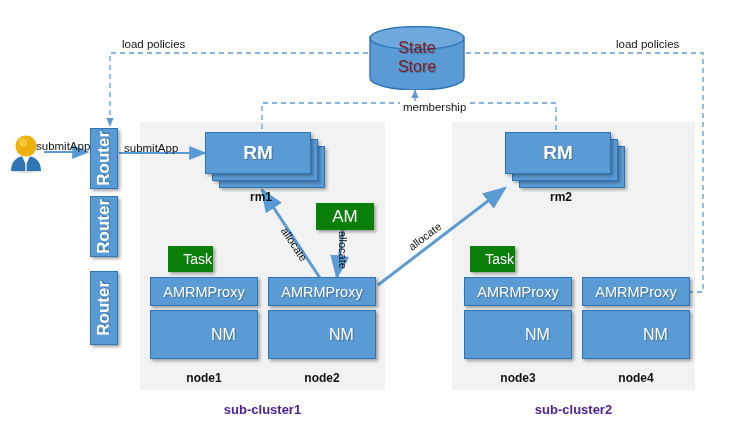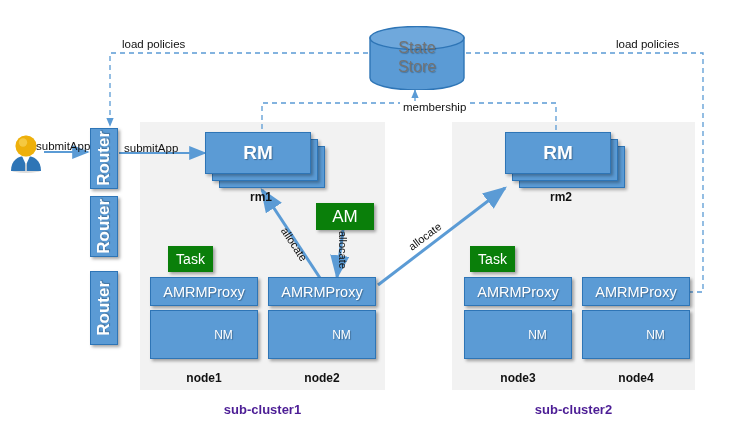--- a/index.html
+++ b/index.html
@@ -43,28 +43,28 @@
     box-sizing:border-box;color:#fff;display:flex;align-items:center;
     justify-content:center;font-weight:bold;font-size:19px;
     text-shadow:1px 1px 1px rgba(0,0,0,.3);box-shadow:2px 2px 3px rgba(0,0,0,.3);
   }
 
   .label-b{font-weight:bold;font-size:12px;color:#111;text-align:center;}
   .label-sc{font-weight:bold;font-size:13px;color:#4c1d95;text-align:center;}
   .label-plain{font-size:11.5px;color:#111;white-space:nowrap;}
 
   .amrm{font-size:14.5px;text-shadow:1px 1px 1px rgba(0,0,0,.3);}
-  .nm{font-size:12px;text-shadow:1px 1px 1px rgba(0,0,0,.3);padding-left:39px;}
-  .taskt{font-size:14px;}
+  .nm{font-size:16px;text-shadow:1px 1px 1px rgba(0,0,0,.3);padding-left:39px;}
+  .taskt{font-size:14px;justify-content:flex-end;}
   .amt{font-size:17px;}
 
   .cyl-text{
     position:absolute;left:0;top:0;width:100%;height:100%;
     display:flex;flex-direction:column;align-items:center;justify-content:center;
-    color:#737373;font-size:16px;line-height:1.18;
+    color:#7f1d1d;font-size:16px;line-height:1.18;
     text-shadow:1px 1px 1px rgba(0,0,0,.25);pointer-events:none;
   }
 
   .rot-allocate{
     position:absolute;font-size:11px;color:#111;white-space:nowrap;
     transform-origin:left top;
   }
 
   svg.overlay{position:absolute;left:0;top:0;width:731px;height:442px;
               pointer-events:none;overflow:visible;}

